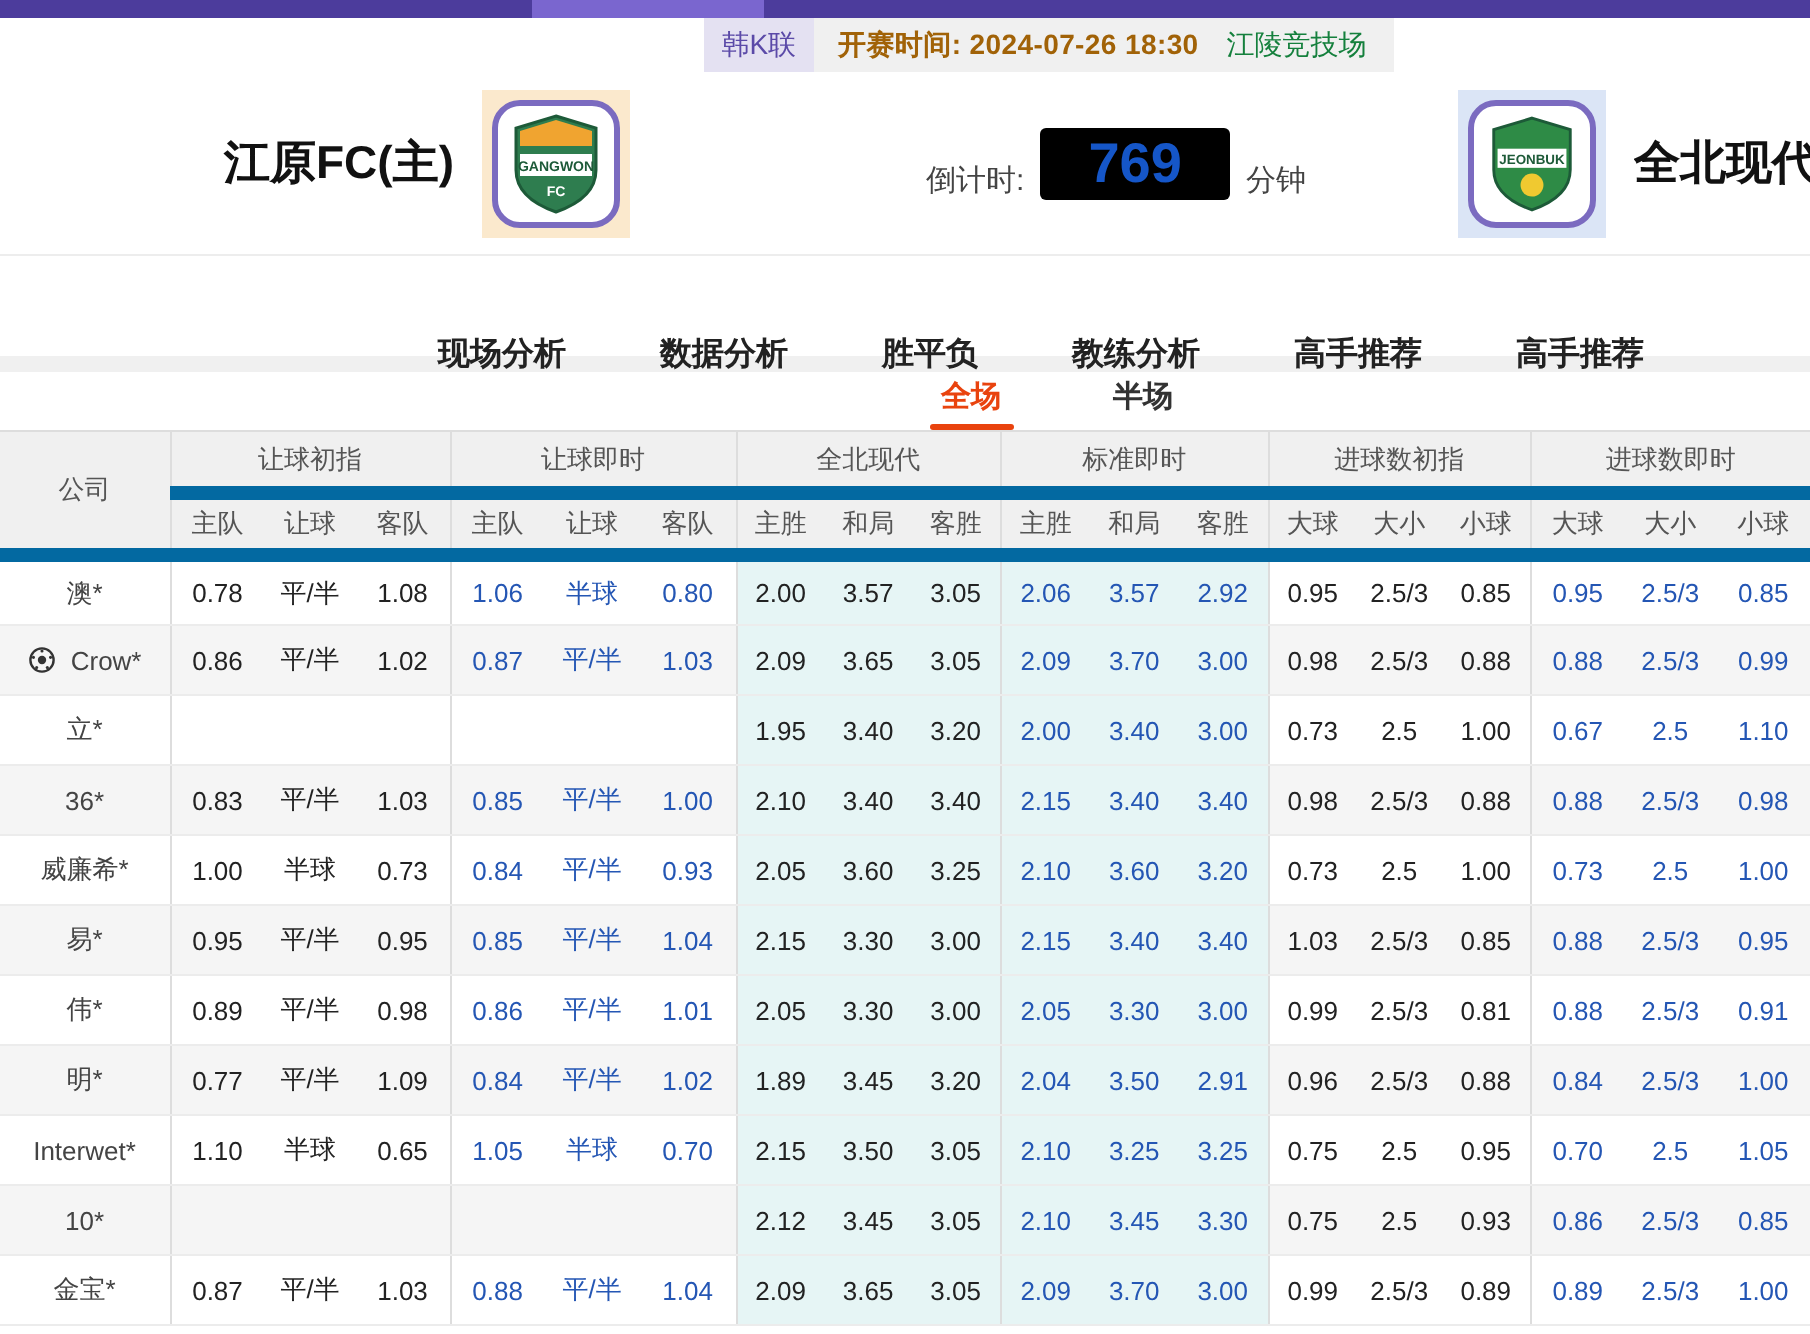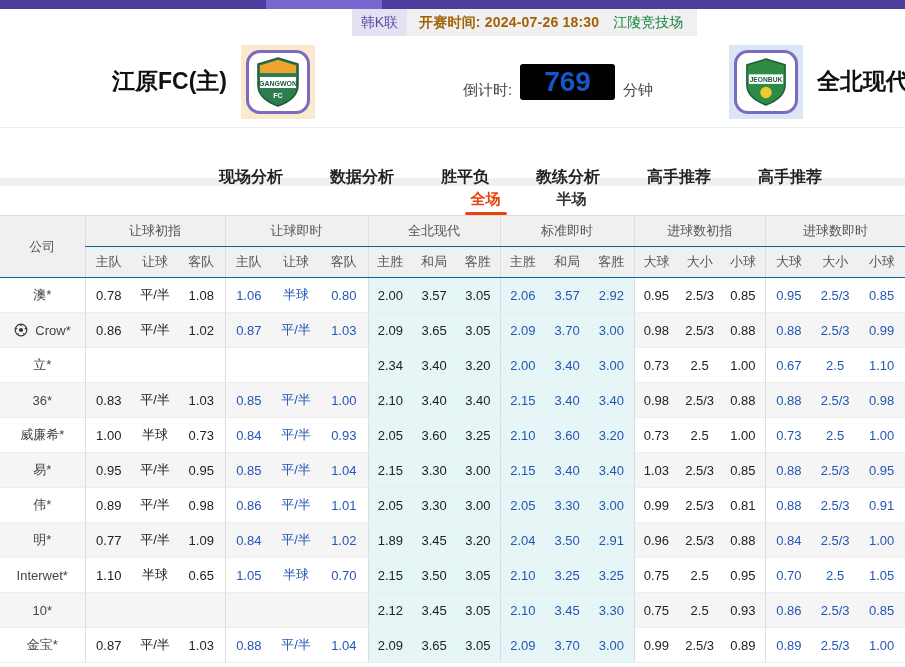--- a/index.html
+++ b/index.html
@@ -50,21 +50,21 @@
     transform:translateX(76px); font-size:15px; font-weight:bold; color:#333; }
   .period-tab { position:relative; height:29px; line-height:26px; cursor:pointer; padding:0 2px; }
   .period-tab.active { color:var(--accent,#e9430e); }
   .period-tab .underline { position:absolute; left:50%; transform:translateX(-50%); bottom:0;
     width:42px; height:3px; background:var(--accent,#e9430e); border-radius:2px; }
 
   
   table { width:905px; border-collapse:collapse; table-layout:fixed; text-align:center;
     font-size:13px; border-top:1px solid #ddd; }
   th { background:#f0f0f0; color:#555; font-weight:400; height:31px;
-    border-bottom:1px solid #0369a1; }
+    border-bottom:7px solid #0369a1; }
   td { height:35px; border-bottom:1px solid #ececec; color:#222; }
   tr.alt td { background:#f5f5f5; }
   td.cyan, tr.alt td.cyan { background:var(--cyan-col,#e6f5f5); }
   .gb { border-left:1px solid #ddd; }
   td.blue { color:var(--odds-blue,#2456b4); }
   td.company { color:#444; }
   .ball { width:14px; height:14px; vertical-align:-2px; margin-right:4px; }
 </style>
 </head>
 <body>
@@ -237,21 +237,21 @@
         <td class="blue">0.99</td>
       </tr>
       <tr>
         <td class="company gbless">立*</td>
         <td class="gb"></td>
         <td class=""></td>
         <td class=""></td>
         <td class="gb blue"></td>
         <td class="blue"></td>
         <td class="blue"></td>
-        <td class="gb cyan">2.34</td>
+        <td class="gb cyan">1.95</td>
         <td class="cyan">3.40</td>
         <td class="cyan">3.20</td>
         <td class="gb cyan blue">2.00</td>
         <td class="cyan blue">3.40</td>
         <td class="cyan blue">3.00</td>
         <td class="gb">0.73</td>
         <td class="">2.5</td>
         <td class="">1.00</td>
         <td class="gb blue">0.67</td>
         <td class="blue">2.5</td>

